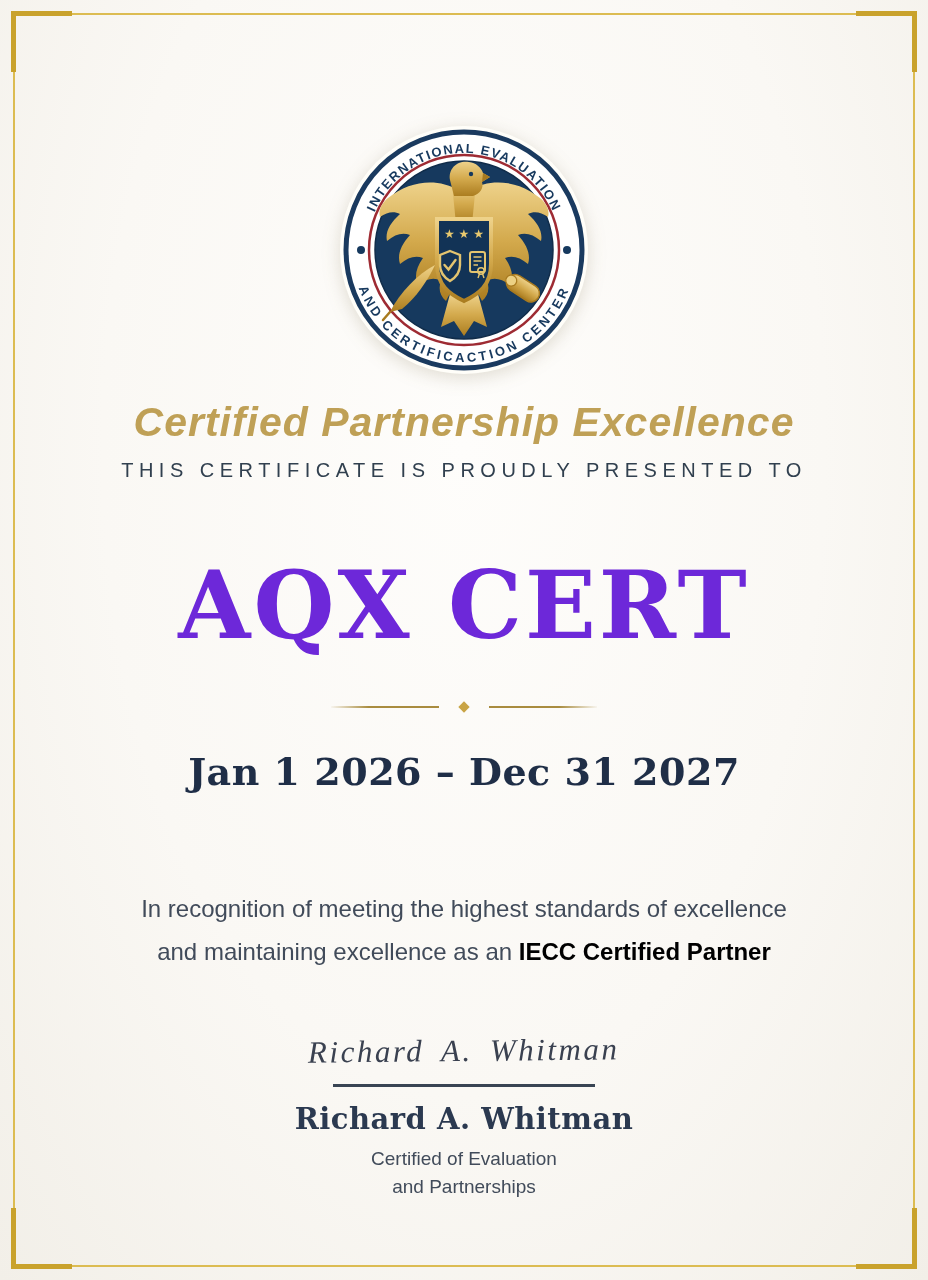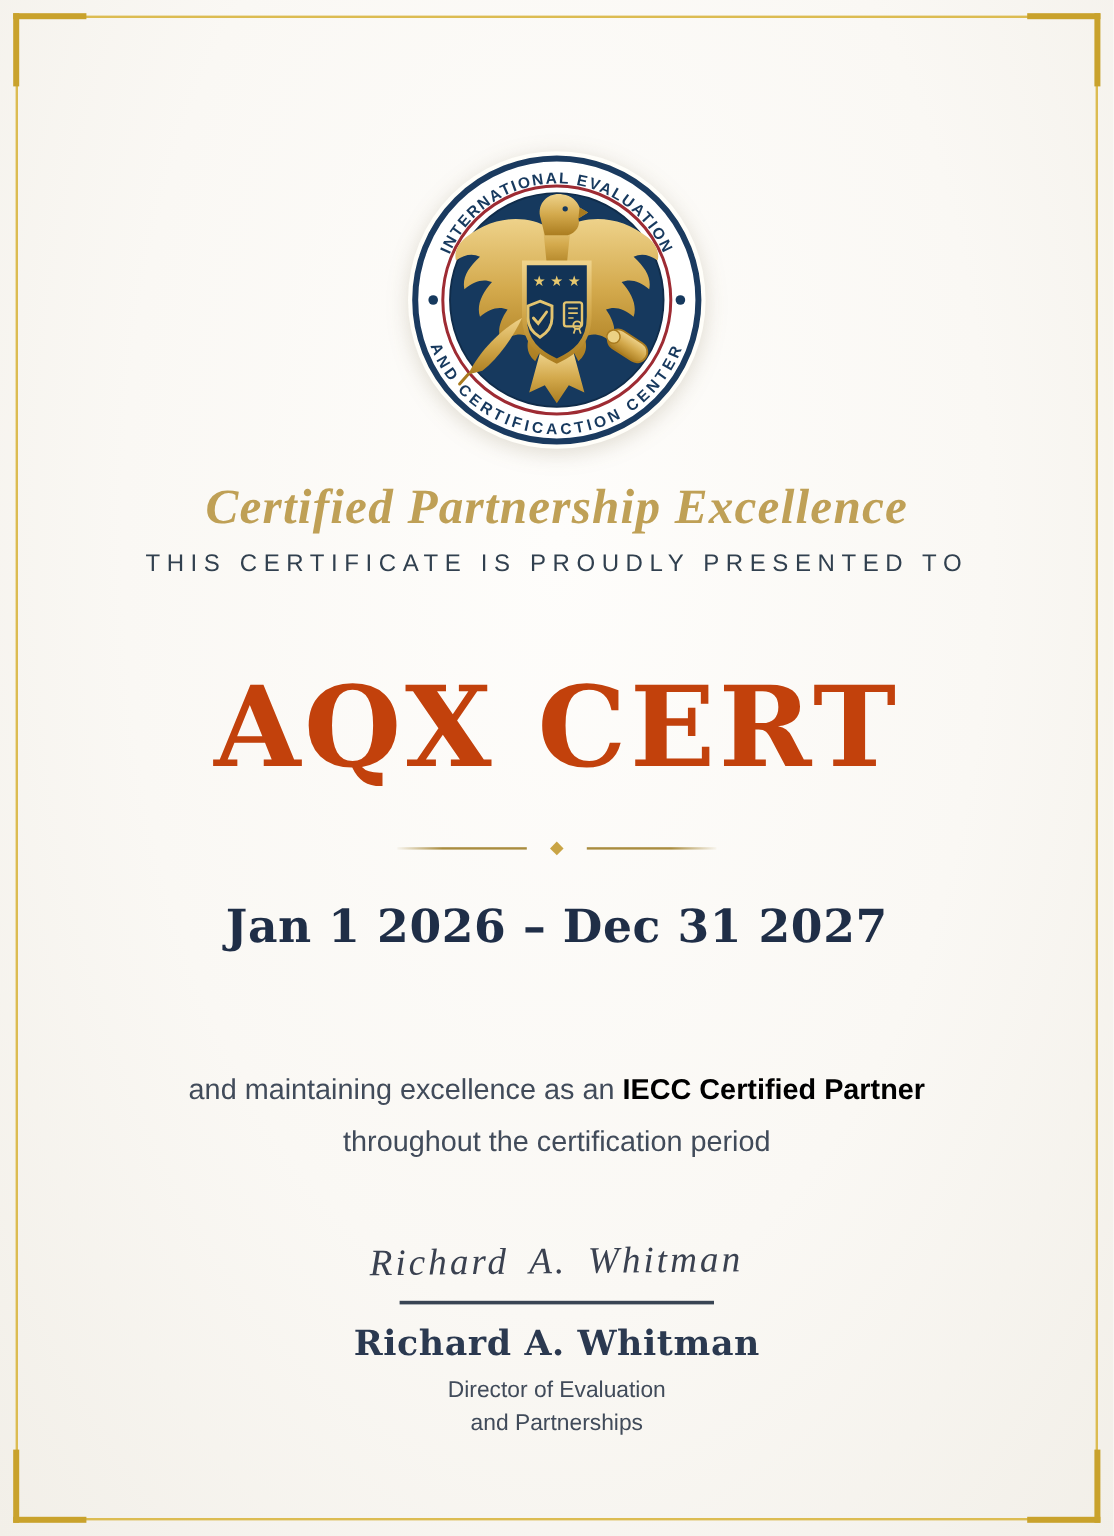--- a/index.html
+++ b/index.html
@@ -17,31 +17,31 @@
   .corner.br{bottom:-4px;right:-4px;border-bottom:5px solid #c9a22c;border-right:5px solid #c9a22c;}
 
   
   .content{position:relative;height:100%;display:flex;flex-direction:column;align-items:center;text-align:center;}
 
   .seal-wrap{margin-top:124px;width:252px;height:252px;filter:drop-shadow(0 4px 9px rgba(90,70,30,0.18));}
   .bandtext{font-family:"Liberation Sans",sans-serif;font-weight:bold;font-size:13px;letter-spacing:1.5px;fill:#17395e;}
   .bandtext.bot{letter-spacing:3px;}
 
   .cert-title{
-    margin-top:22px;font-family:Liberation Serif, serif;
+    margin-top:22px;font-family:Liberation Sans, sans-serif;
     font-style:italic;font-weight:bold;font-size:41px;line-height:48px;
     color:#bfa056;letter-spacing:1px;
   }
   .presented{
     margin-top:13px;font-size:20px;font-weight:normal;letter-spacing:5.5px;
     color:#31404f;
   }
   .recipient{
     margin-top:76px;font-family:"DejaVu Serif","Liberation Serif",serif;
-    font-weight:bold;font-size:93px;line-height:95px;color:#c2410c;letter-spacing:3px;
+    font-weight:bold;font-size:93px;line-height:95px;color:#6d28d9;letter-spacing:3px;
   }
   .divider{margin-top:50px;display:flex;align-items:center;gap:21px;}
   .divider .line{width:108px;height:2px;}
   .divider .line.l{background:linear-gradient(to left,#a98c3f 65%,rgba(169,140,63,0.05));}
   .divider .line.r{background:linear-gradient(to right,#a98c3f 65%,rgba(169,140,63,0.05));}
   .divider .diamond{width:8px;height:8px;background:#c9a445;transform:rotate(45deg);}
 
   .period{
     margin-top:36px;font-family:"DejaVu Serif","Liberation Serif",serif;
     font-weight:bold;font-size:38px;line-height:50px;color:#1f2e47;letter-spacing:0.5px;
@@ -143,25 +143,25 @@
 
   <div class="divider">
     <div class="line l"></div>
     <div class="diamond"></div>
     <div class="line r"></div>
   </div>
 
   <div class="period">Jan 1 2026 – Dec 31 2027</div>
 
   <div class="body-text">
+    <div>In recognition of meeting the highest standards of excellence</div>
     <div><span>and maintaining excellence as an </span><b>IECC Certified Partner</b></div>
-    <div>throughout the certification period</div>
   </div>
 
   <div class="sig-script">Richard A. Whitman</div>
   <div class="sig-rule"></div>
   <div class="sig-name">Richard A. Whitman</div>
   <div class="sig-role">
-    <div>Director of Evaluation</div>
+    <div>Certified of Evaluation</div>
     <div>and Partnerships</div>
   </div>
 
 </div>
 
 </body></html>

